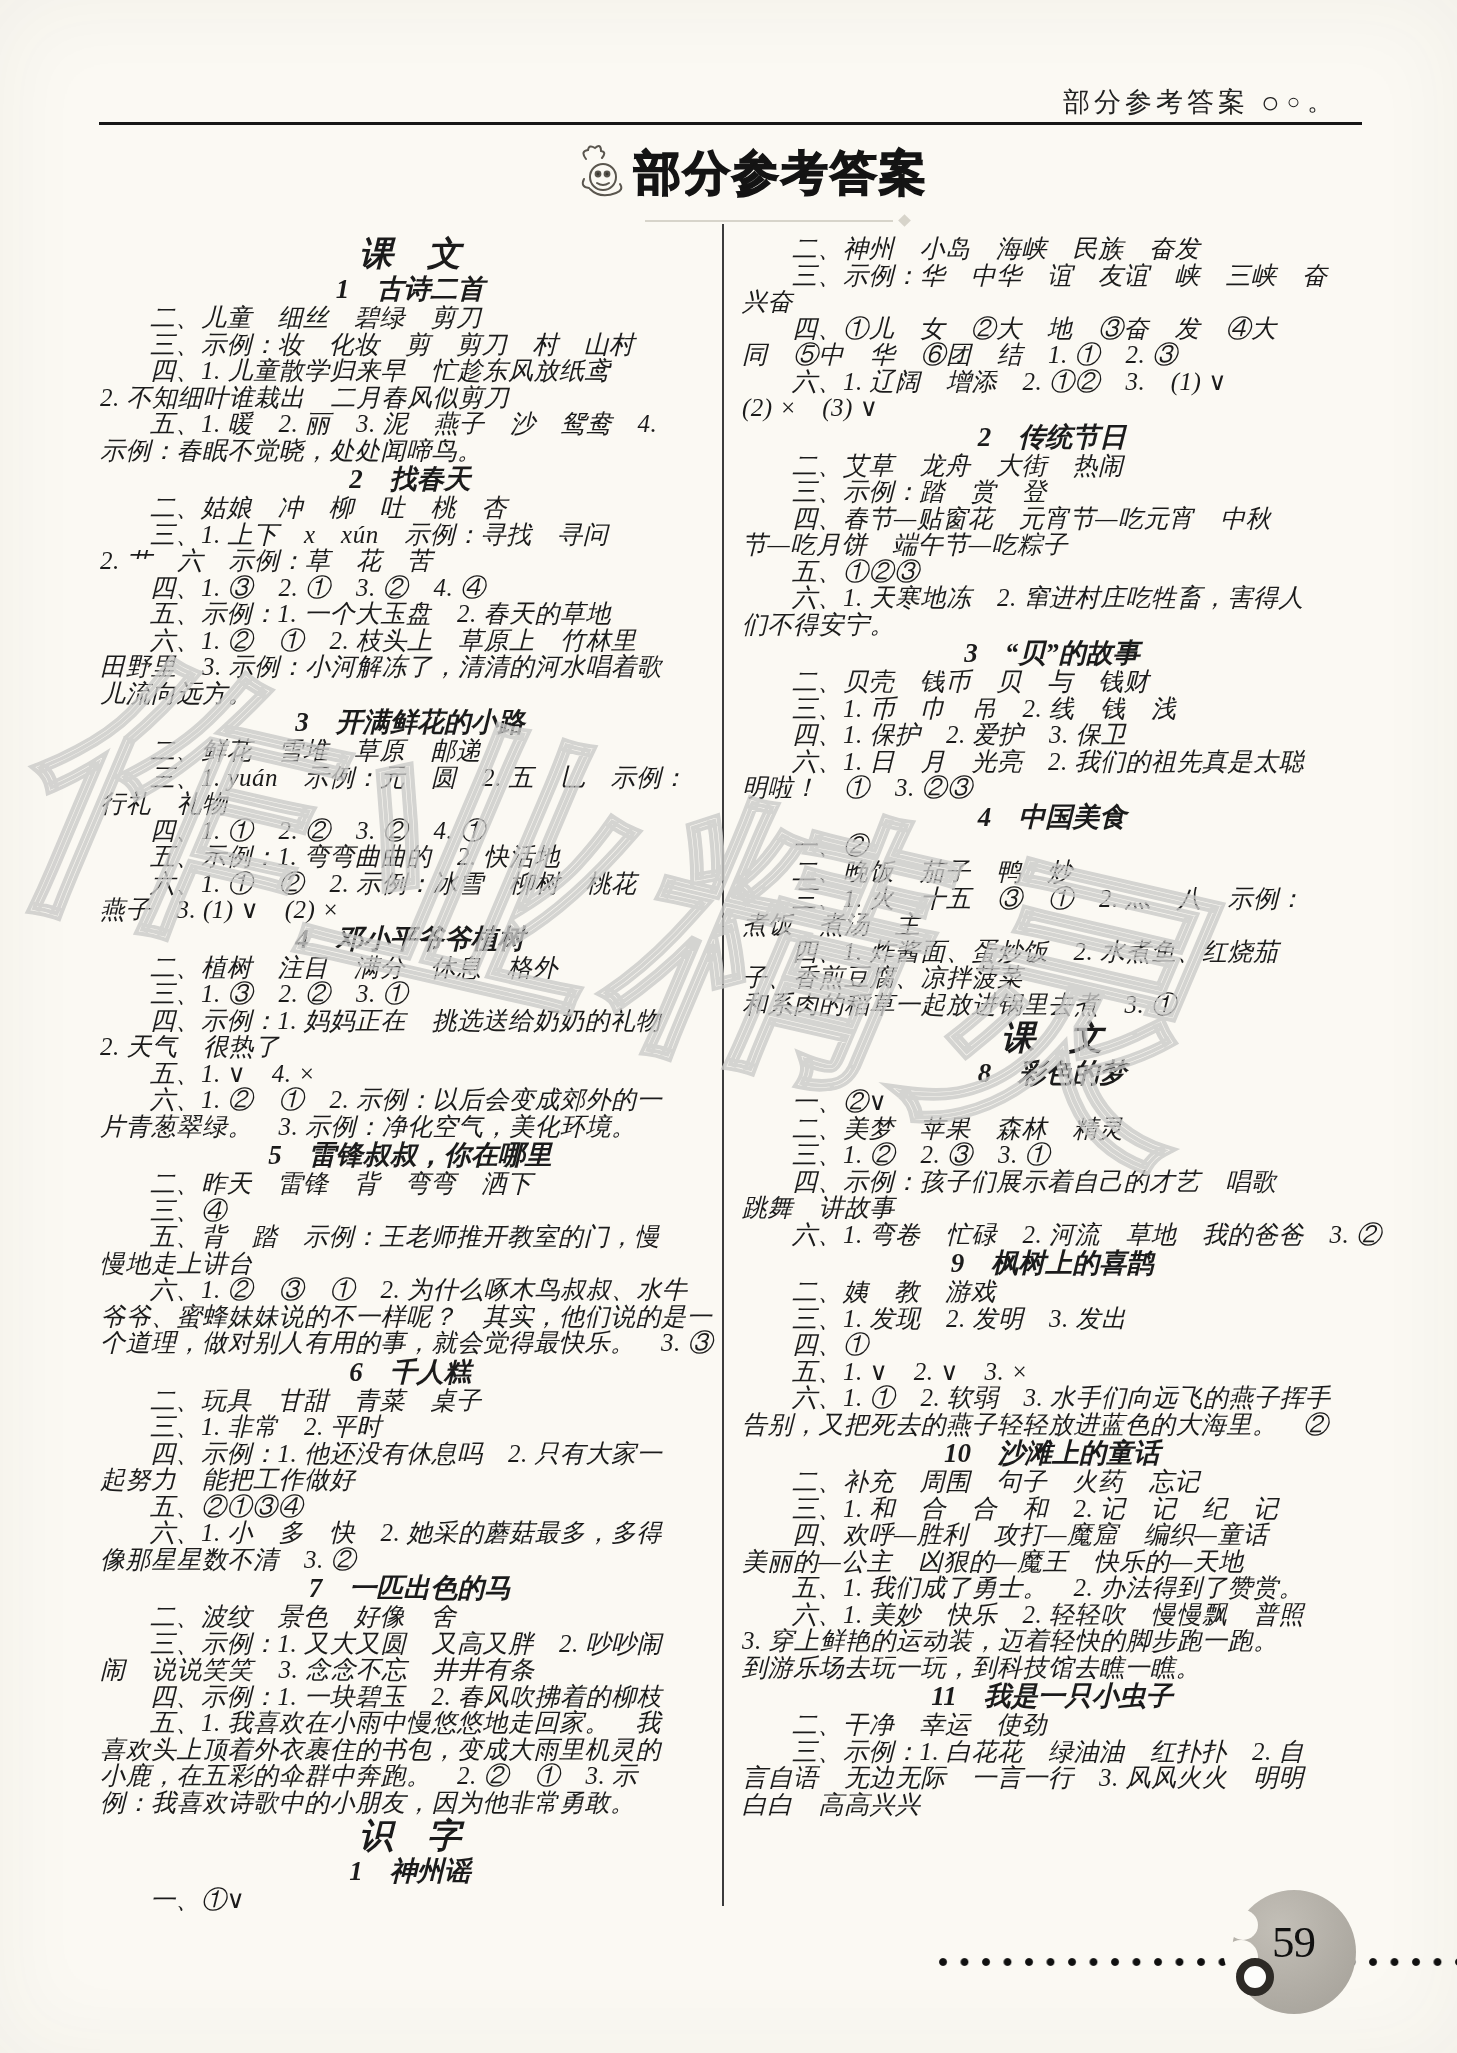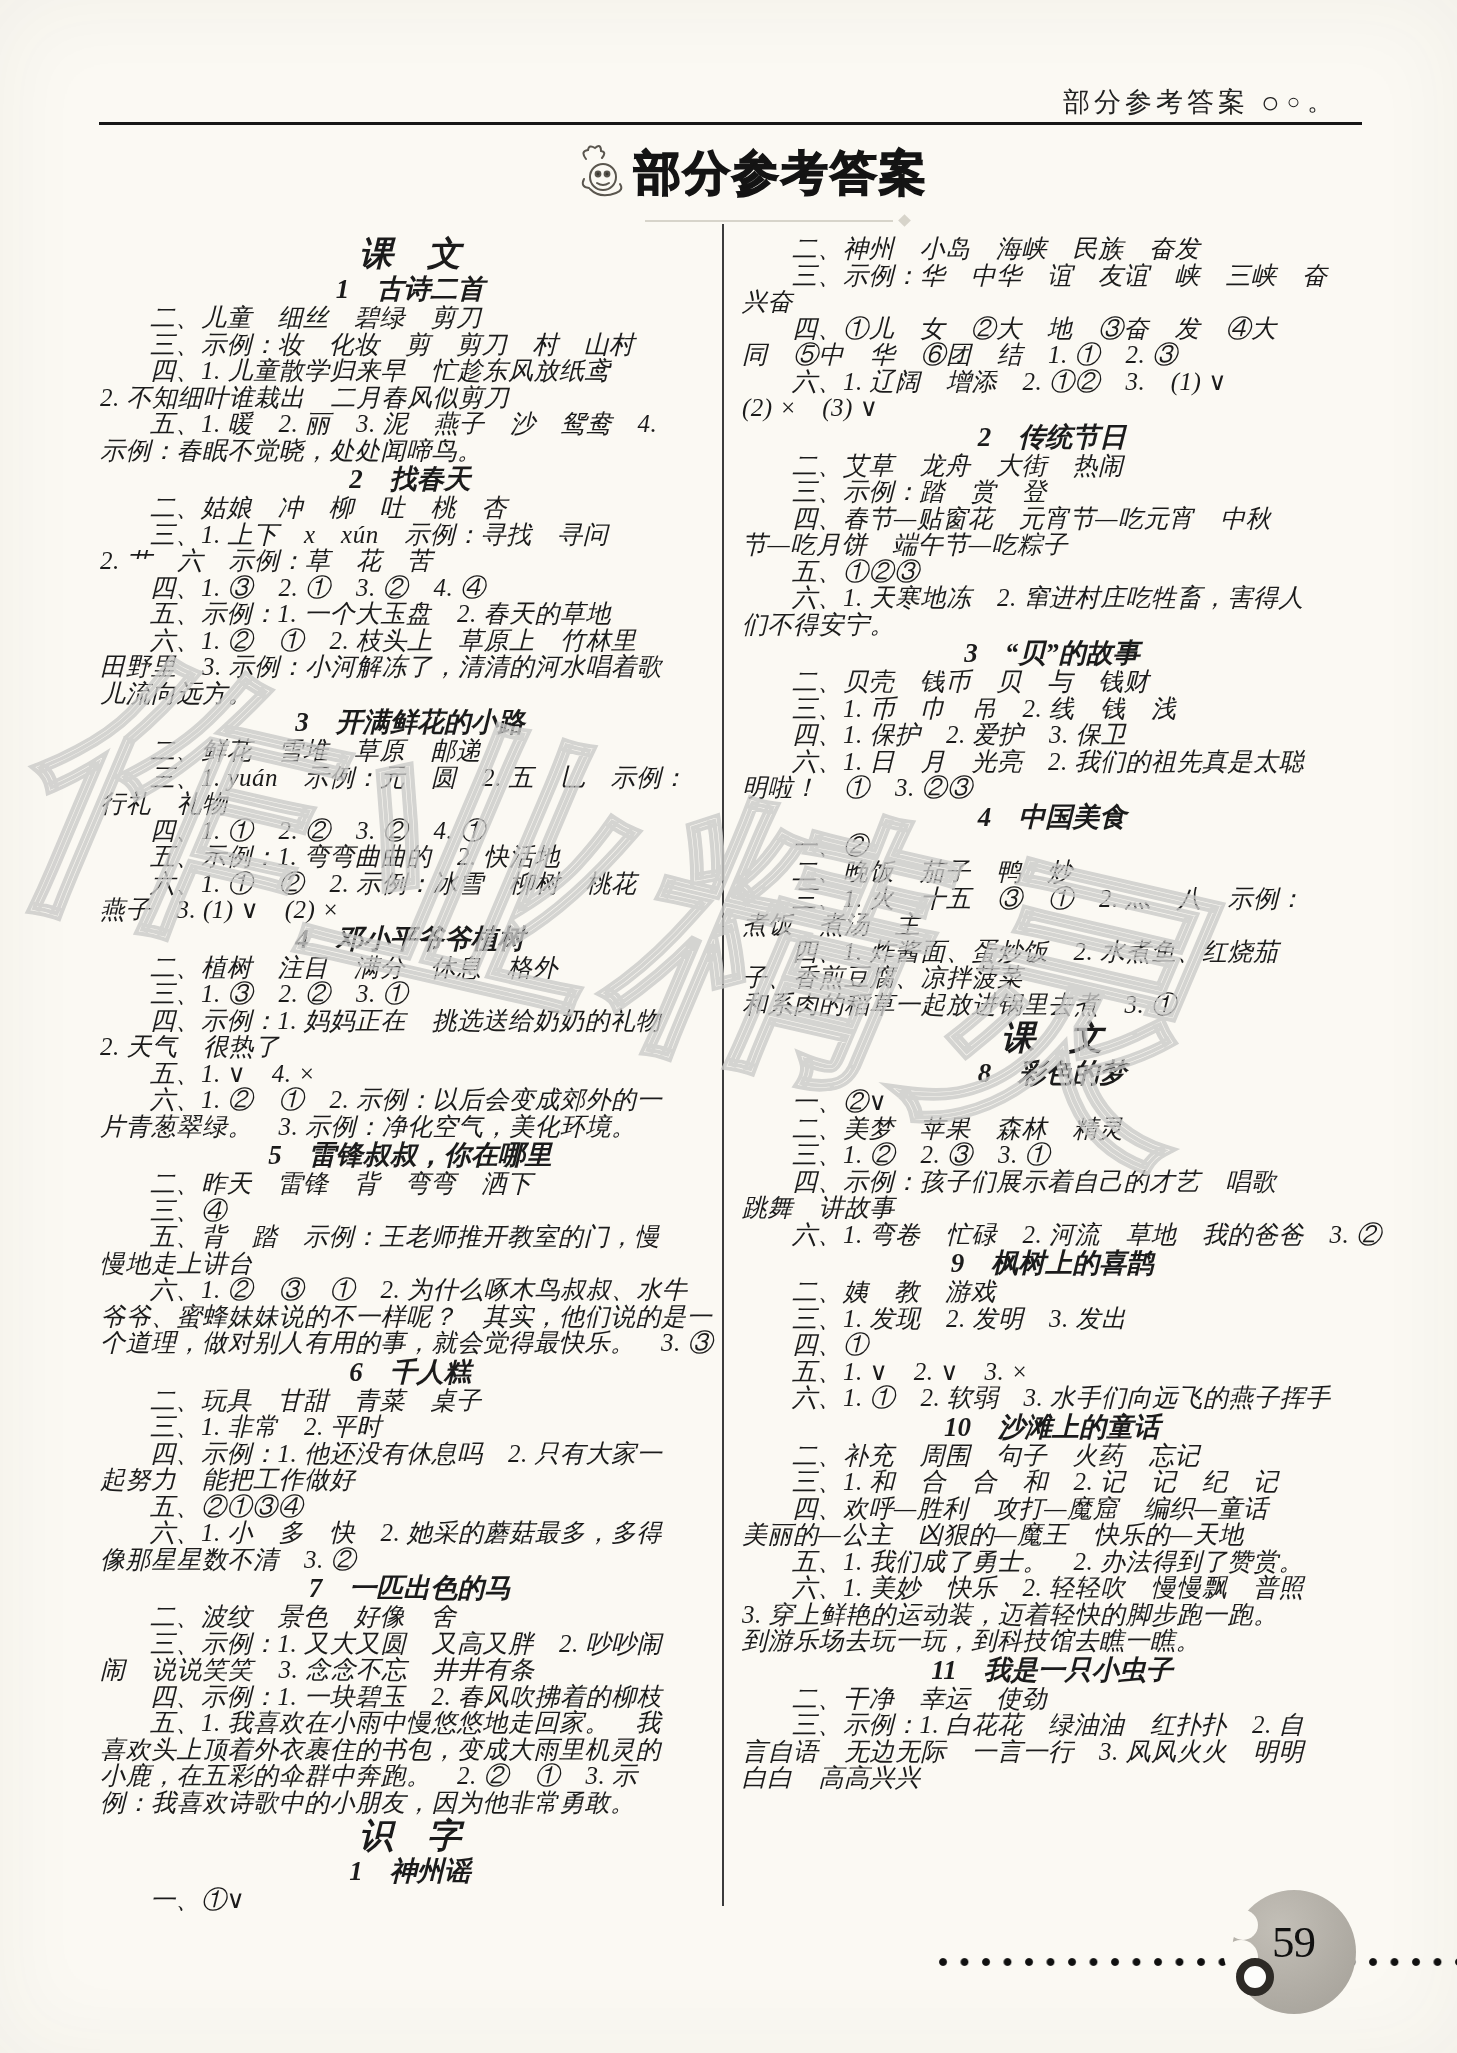--- a/index.html
+++ b/index.html
@@ -209,20 +209,21 @@
       <div class="text-line indent">三、1. ②　2. ③　3. ①</div>
       <div class="text-line indent">四、示例：孩子们展示着自己的才艺　唱歌</div>
       <div class="text-line">跳舞　讲故事</div>
       <div class="text-line indent">六、1. 弯卷　忙碌　2. 河流　草地　我的爸爸　3. ②</div>
       <div class="lesson-title">9　枫树上的喜鹊</div>
       <div class="text-line indent">二、姨　教　游戏</div>
       <div class="text-line indent">三、1. 发现　2. 发明　3. 发出</div>
       <div class="text-line indent">四、①</div>
       <div class="text-line indent">五、1. ∨　2. ∨　3. ×</div>
       <div class="text-line indent">六、1. ①　2. 软弱　3. 水手们向远飞的燕子挥手</div>
+      <div class="text-line">告别，又把死去的燕子轻轻放进蓝色的大海里。　②</div>
       <div class="lesson-title">10　沙滩上的童话</div>
       <div class="text-line indent">二、补充　周围　句子　火药　忘记</div>
       <div class="text-line indent">三、1. 和　合　合　和　2. 记　记　纪　记</div>
       <div class="text-line indent">四、欢呼—胜利　攻打—魔窟　编织—童话</div>
       <div class="text-line">美丽的—公主　凶狠的—魔王　快乐的—天地</div>
       <div class="text-line indent">五、1. 我们成了勇士。　2. 办法得到了赞赏。</div>
       <div class="text-line indent">六、1. 美妙　快乐　2. 轻轻吹　慢慢飘　普照</div>
       <div class="text-line">3. 穿上鲜艳的运动装，迈着轻快的脚步跑一跑。</div>
       <div class="text-line">到游乐场去玩一玩，到科技馆去瞧一瞧。</div>
       <div class="lesson-title">11　我是一只小虫子</div>

